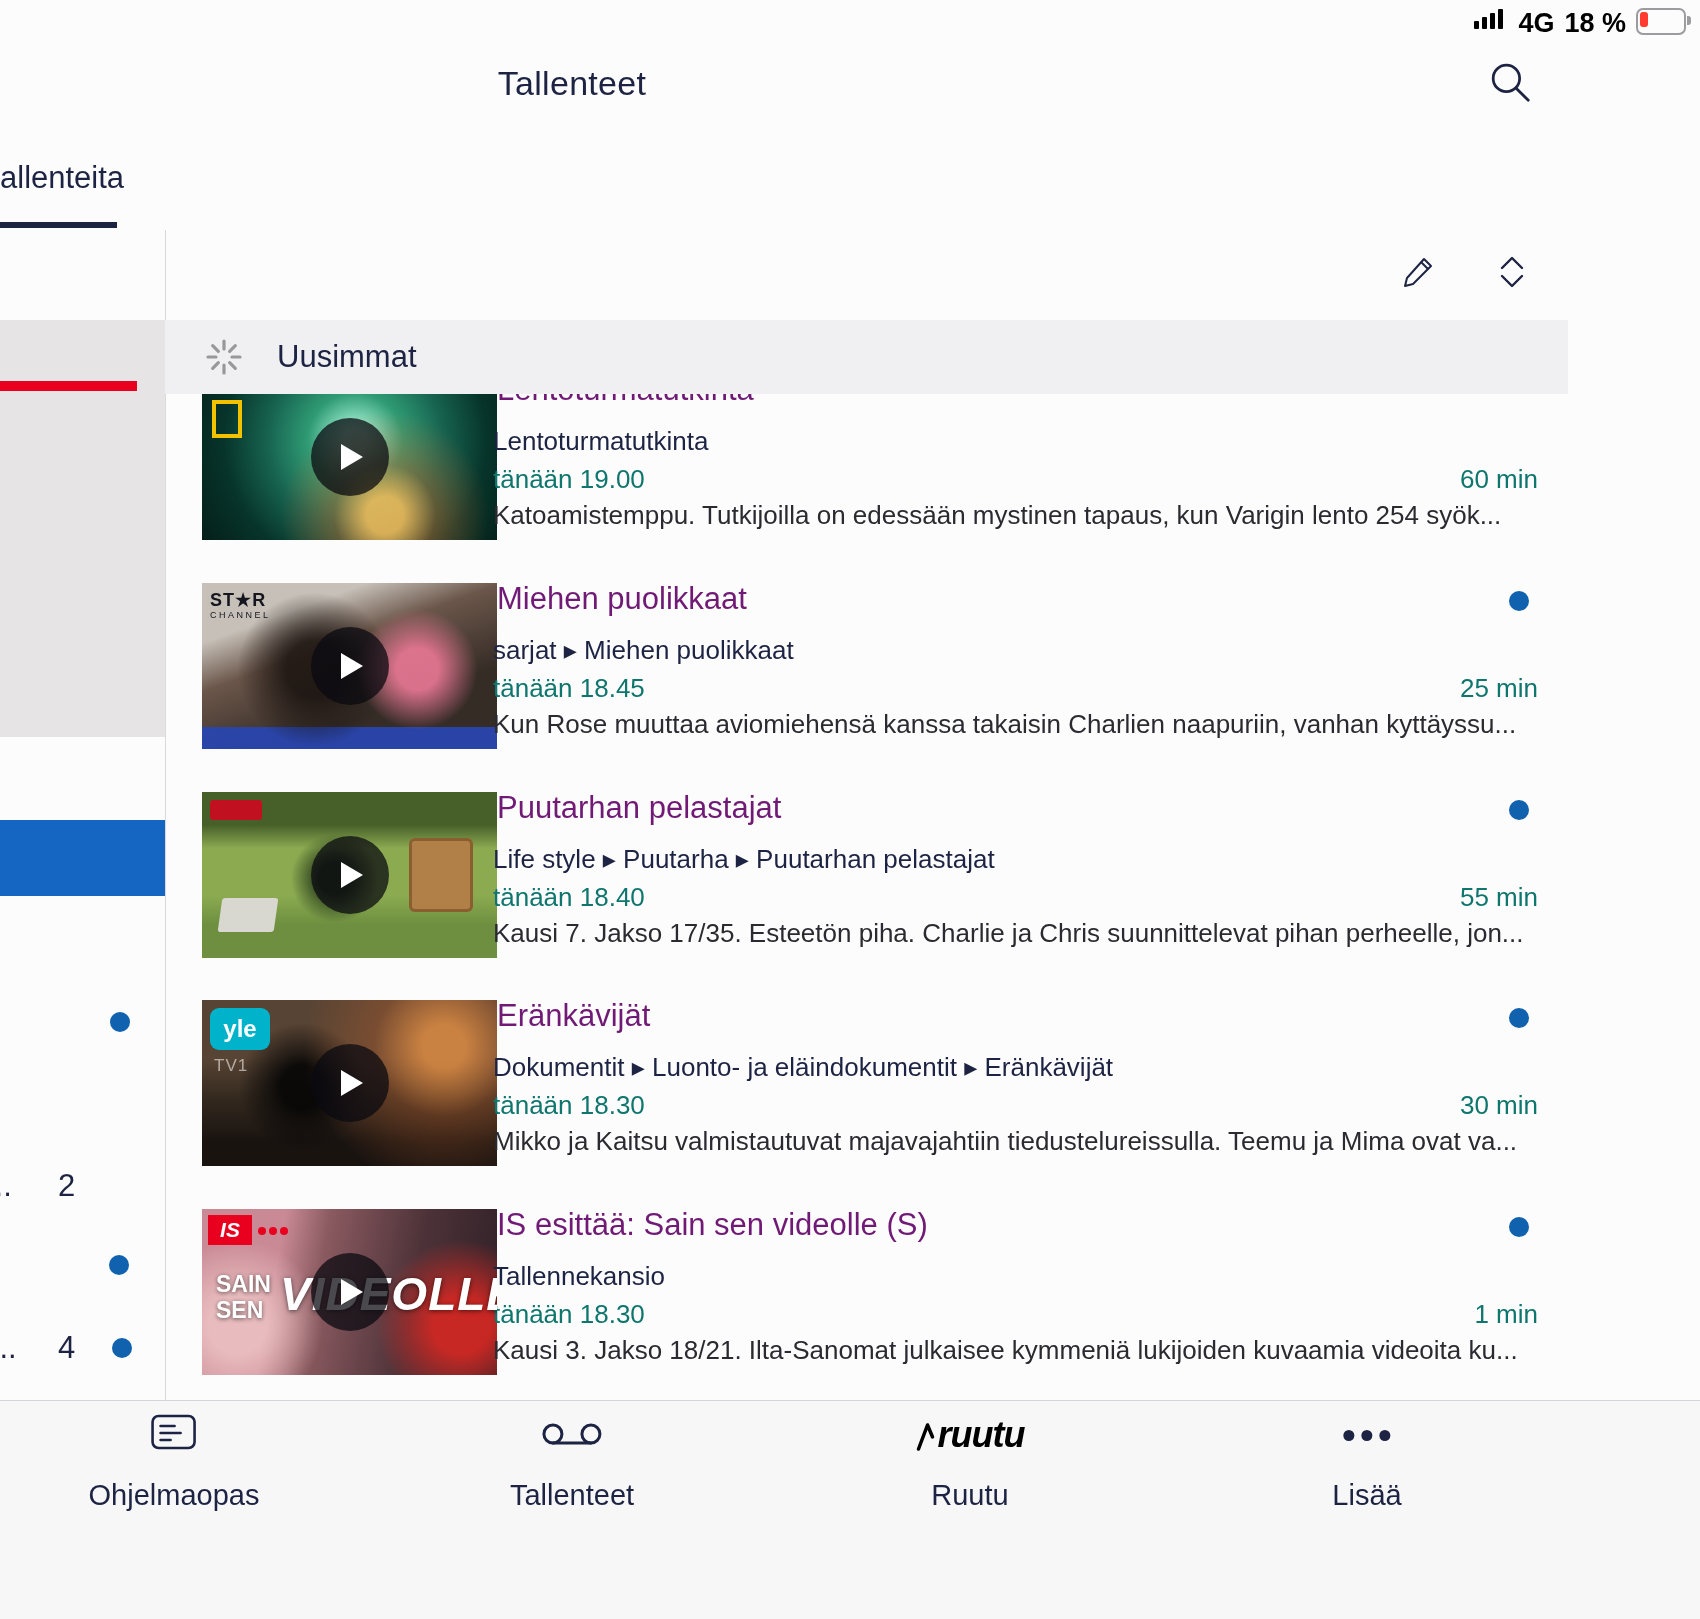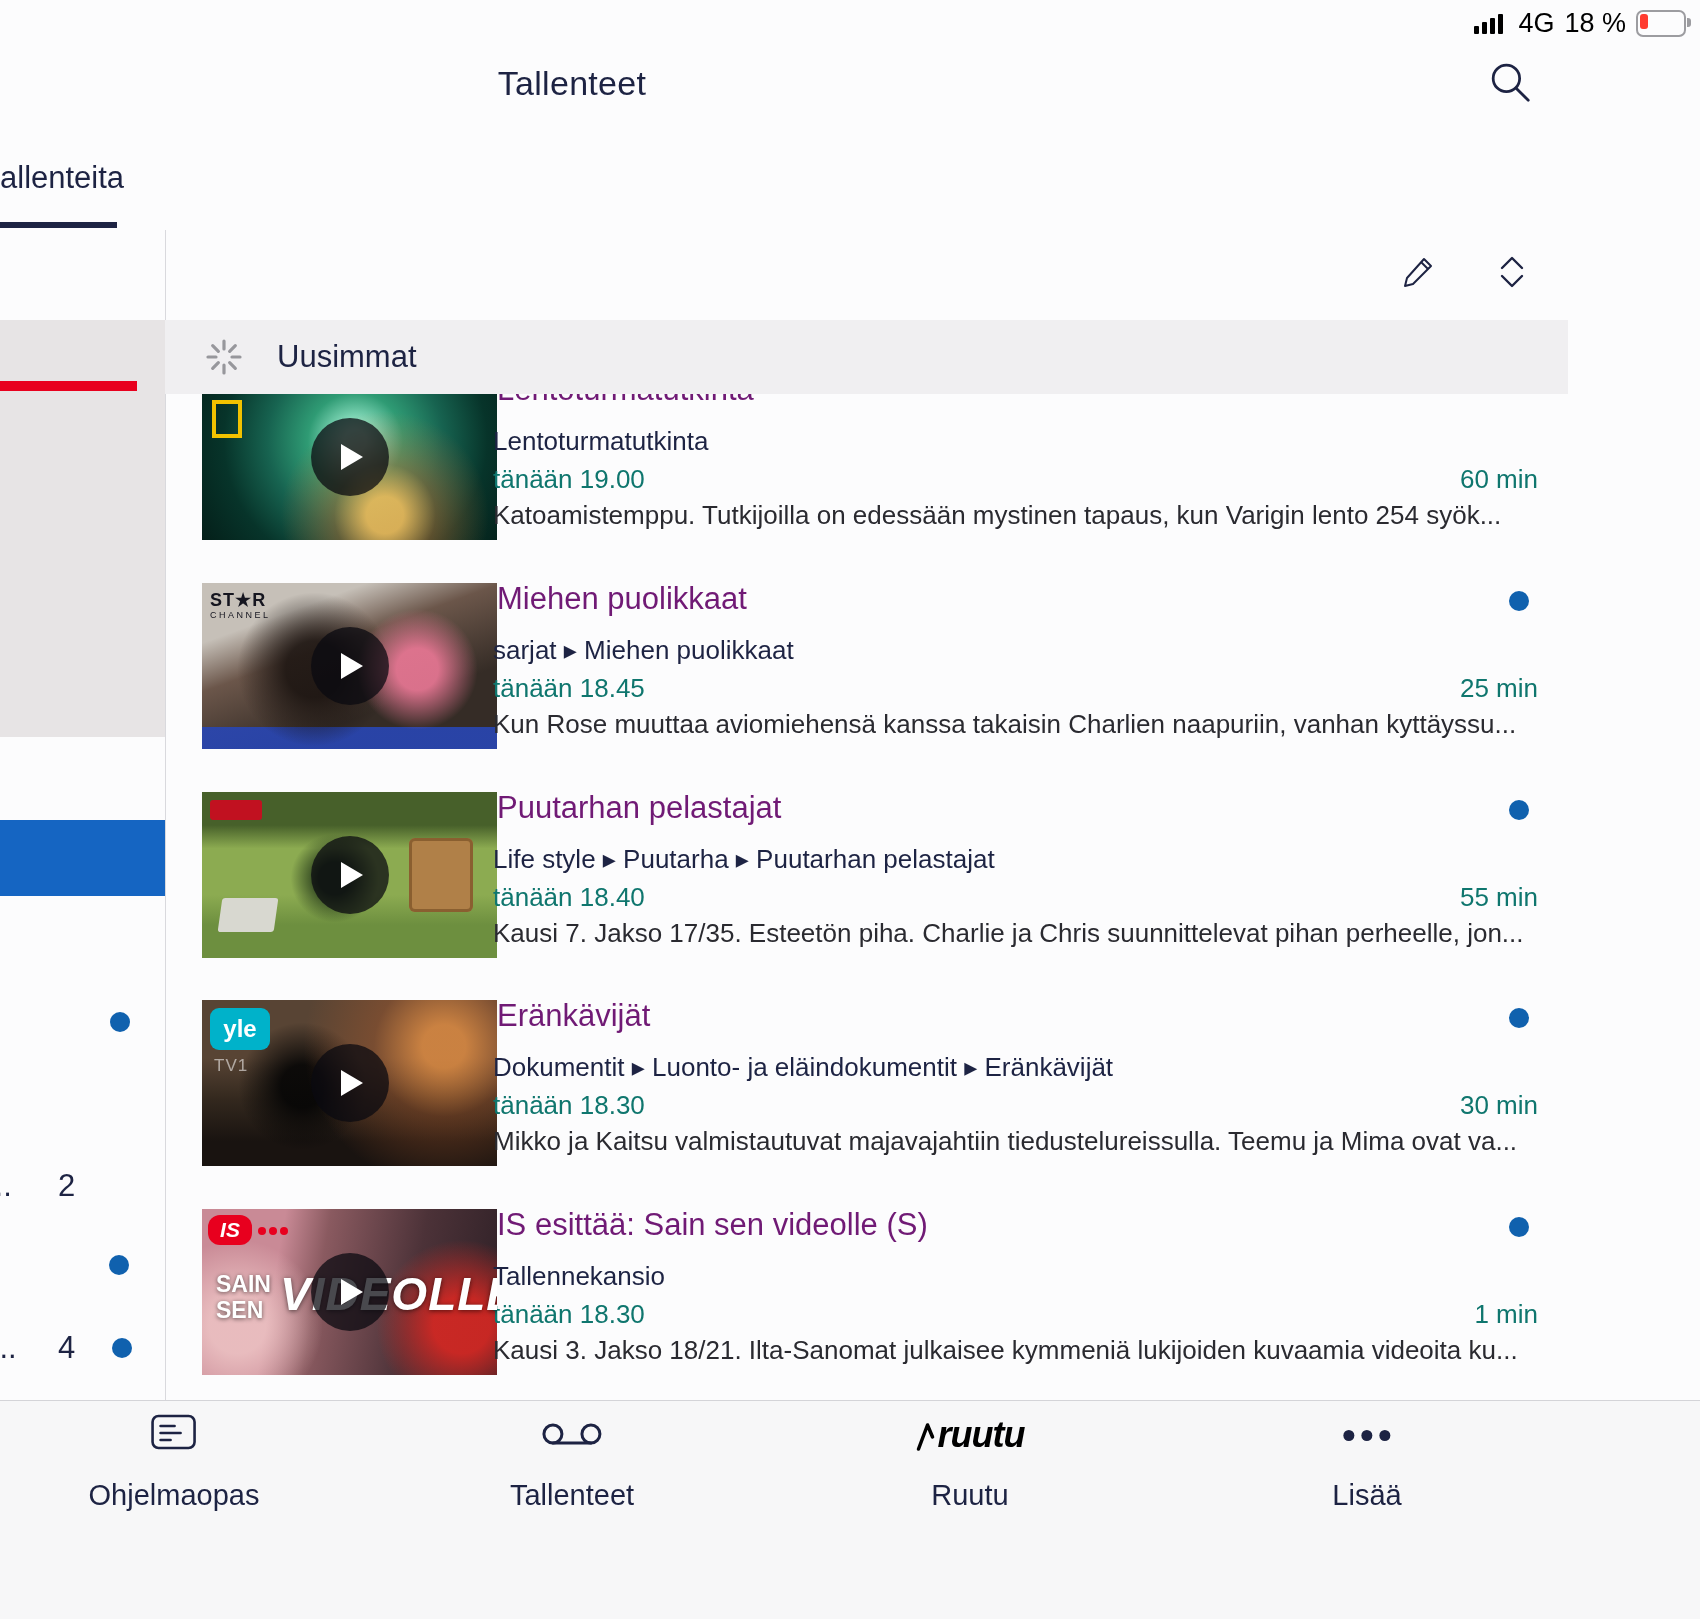--- a/index.html
+++ b/index.html
@@ -4,22 +4,22 @@
 <style>
   html,body{margin:0;padding:0;}
   body{
     width:1700px;height:1619px;position:relative;overflow:hidden;
     background:#fcfcfd;
     font-family:"Liberation Sans", sans-serif;
     color:#1d2343;
     -webkit-font-smoothing:antialiased;
   }
   
-  .statusbar{position:absolute;top:8px;right:14px;display:flex;align-items:center;gap:10px;
-    font-size:27px;font-weight:normal;color:#000;}
+  .statusbar{position:absolute;top:8px;right:14px;display:flex;align-items:flex-start;gap:10px;
+    font-size:27px;font-weight:bold;color:#000;}
   .bat{width:46px;height:23px;border:2px solid rgba(60,60,67,.5);border-radius:7px;position:relative;}
   .bat-fill{position:absolute;left:2px;top:2px;width:8px;height:15px;background:#ff3b30;border-radius:3px;}
   .bat-tip{position:absolute;right:-7px;top:6px;width:4px;height:9px;background:rgba(60,60,67,.5);border-radius:0 3px 3px 0;}
   
   .header-title{position:absolute;left:572px;top:64px;transform:translateX(-50%);
     font-size:34px;color:#1d2343;letter-spacing:.3px;white-space:nowrap;}
   .search-btn{position:absolute;left:1488px;top:60px;width:46px;height:46px;background:none;border:none;padding:0;cursor:pointer;}
   
   .left-tab{position:absolute;left:0;top:160px;font-size:31px;color:#1d2343;white-space:nowrap;}
   .left-tab-underline{position:absolute;left:0;top:222px;width:117px;height:6px;background:#1d2343;}
@@ -75,21 +75,21 @@
       radial-gradient(circle at 34% 52%, rgba(5,5,5,.9) 0 10%, transparent 30%),
       linear-gradient(180deg, #584434 0 35%, #33281e 60%, #191310 85%);}
   .yle-badge{position:absolute;left:8px;top:8px;width:60px;height:42px;background:#00b2ca;border-radius:9px;
     color:#fff;font-weight:bold;font-size:24px;display:flex;align-items:center;justify-content:center;}
   .yle-sub{position:absolute;left:12px;top:56px;color:rgba(255,255,255,.55);font-size:17px;letter-spacing:1px;}
   .t5{background:
       radial-gradient(circle at 88% 70%, rgba(215,40,35,.9) 0 10%, transparent 30%),
       radial-gradient(circle at 12% 70%, rgba(240,200,200,.8) 0 10%, transparent 30%),
       linear-gradient(100deg, #c98a96 0 26%, #8a5a60 40%, #4c3238 70%, #2e2026 100%);}
   .is-badge{position:absolute;left:6px;top:6px;width:44px;height:30px;background:#e8001e;color:#fff;
-    font-weight:bold;font-style:italic;font-size:21px;display:flex;align-items:center;justify-content:center;border-radius:12px;}
+    font-weight:bold;font-style:italic;font-size:21px;display:flex;align-items:center;justify-content:center;border-radius:0;}
   .is-dots{position:absolute;left:56px;top:18px;display:flex;gap:3px;}
   .is-dots i{width:8px;height:8px;border-radius:50%;background:#e8001e;}
   .ov-small{position:absolute;left:14px;top:62px;color:#fff;font-weight:bold;font-size:23px;line-height:1.15;
     text-shadow:0 1px 4px rgba(0,0,0,.6);z-index:2;}
   .ov-big{position:absolute;left:78px;top:58px;color:#fff;font-weight:bold;font-style:italic;font-size:46px;
     letter-spacing:1px;text-shadow:0 1px 5px rgba(0,0,0,.6);white-space:nowrap;z-index:2;}
   
   .tabbar{position:absolute;left:0;top:1400px;width:1700px;height:219px;background:#f7f7f8;border-top:1px solid #d4d4d8;}
   .tabitem{position:absolute;top:10px;transform:translateX(-50%);text-align:center;cursor:pointer;}
   .ticon-box{height:48px;display:flex;align-items:center;justify-content:center;}

